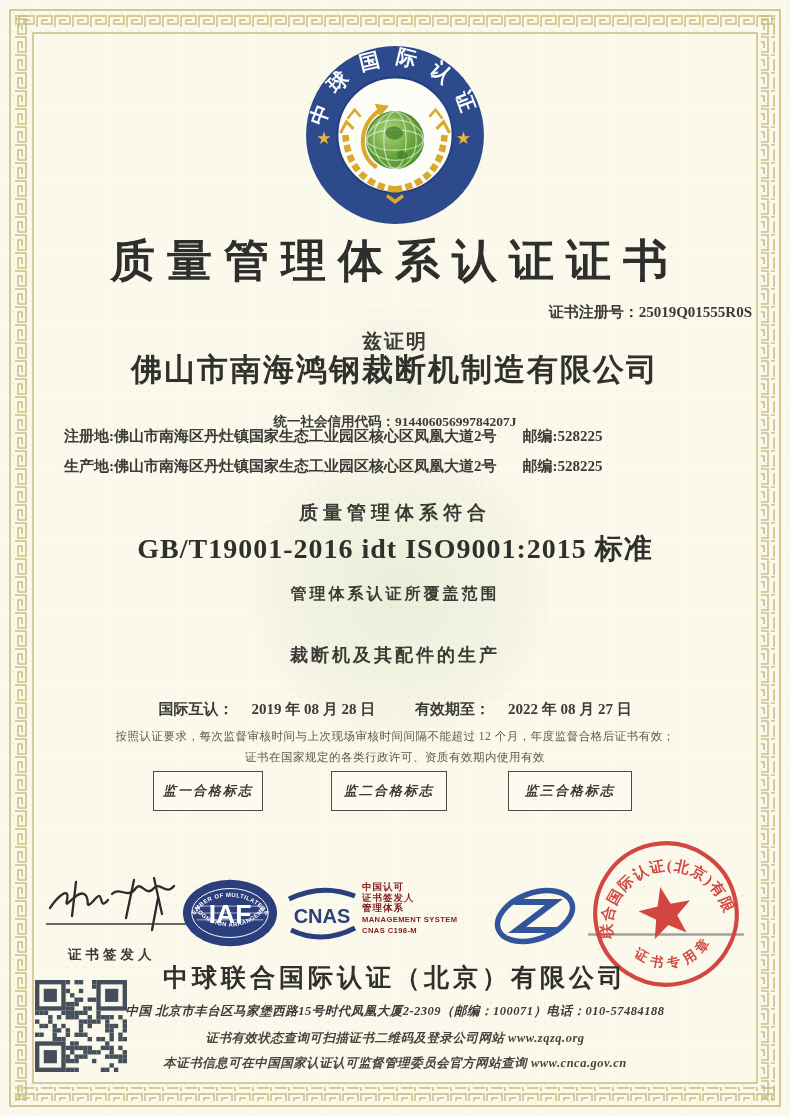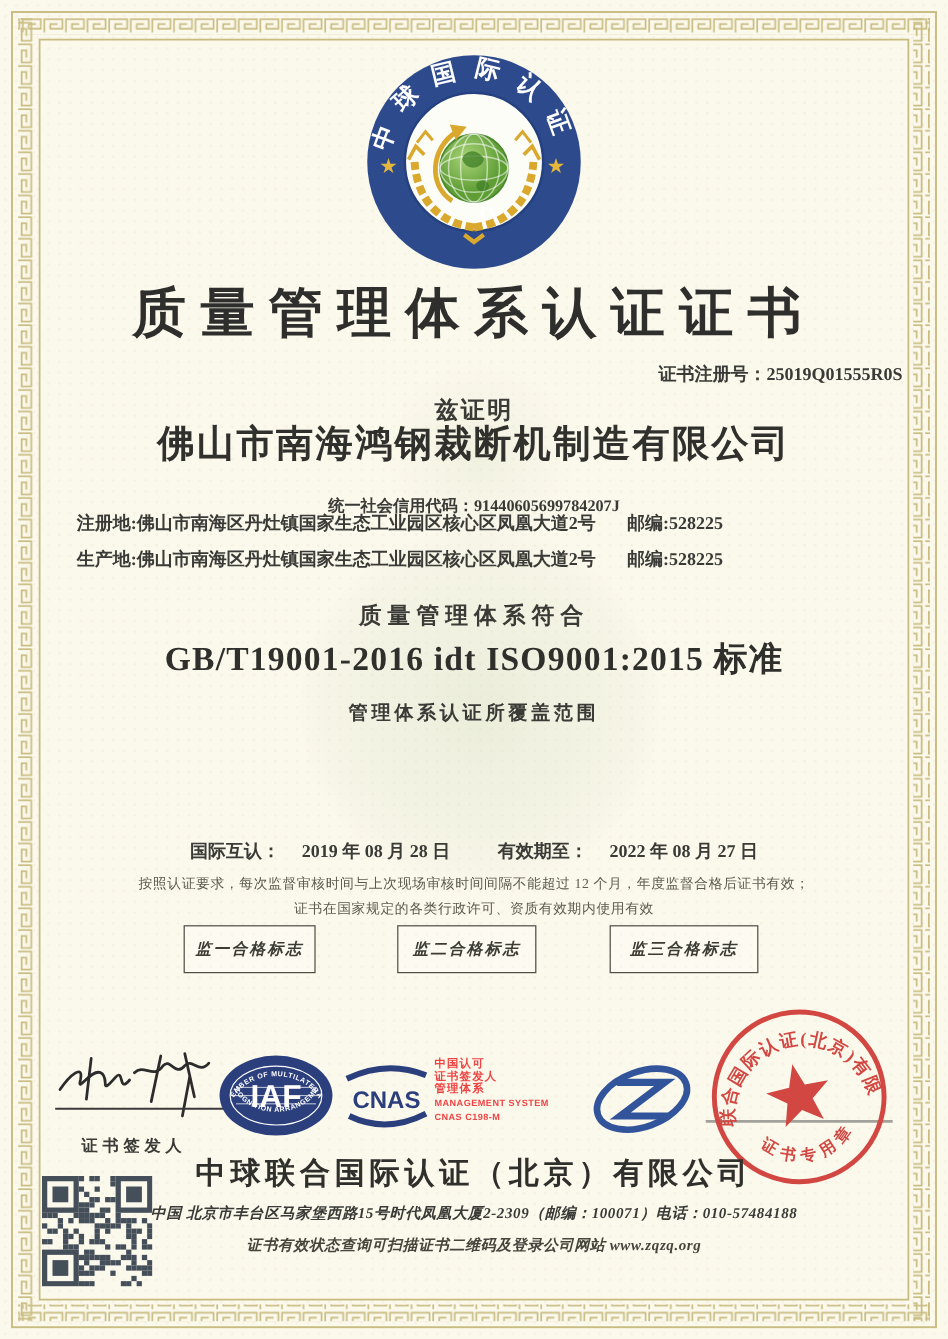--- a/index.html
+++ b/index.html
@@ -32,21 +32,21 @@
   .dates{top:700px;font-size:15px;font-weight:600;}
   .dates span{margin:0 9px;}
   .smallnote{font-size:11.5px;color:#5c5a4e;letter-spacing:.5px;}
   .note1{top:729px;} .note2{top:750px;}
   .audit-box{position:absolute;top:771px;height:38px;border:1.6px solid #4c4c42;
        display:flex;align-items:center;justify-content:center;
        font-size:13px;font-weight:700;font-style:italic;letter-spacing:2px;color:#3c3c34;background:rgba(255,255,255,.25);}
   .box1{left:153px;width:108px;} .box2{left:331px;width:114px;} .box3{left:508px;width:122px;}
 
   .sig-label{position:absolute;left:68px;top:946px;font-size:13.5px;letter-spacing:4px;font-weight:600;font-family:Liberation Mono, monospace;}
-  .cnas-lines{position:absolute;left:362px;top:882px;color:#ef4444;line-height:10.5px;}
+  .cnas-lines{position:absolute;left:362px;top:882px;color:#7f1d1d;line-height:10.5px;}
   .cnas-lines .zh{font-size:9.5px;font-weight:700;letter-spacing:1px;}
   .cnas-lines .en{font-size:7.6px;font-weight:700;font-family:"Liberation Sans","DejaVu Sans",sans-serif;letter-spacing:.4px;line-height:11px;}
 
   .issuer-name{top:961px;font-size:25px;font-weight:600;letter-spacing:4px;color:#2f2f2b;}
   .issuer-addr{top:1003px;font-size:12.5px;font-style:italic;font-weight:600;letter-spacing:.5px;}
   .fn1{top:1030px;} .fn2{top:1055px;}
   .fn{font-size:12.5px;font-style:italic;font-weight:600;color:#46453c;letter-spacing:.5px;}
   .seal-wrap{position:absolute;left:584px;top:832px;width:164px;height:164px;opacity:.93;}
   .qr{position:absolute;left:35px;top:980px;width:92px;height:92px;}
 </style>
@@ -136,20 +136,21 @@
   <div class="addr-row addr-1">
     <span>注册地:</span><span>佛山市南海区丹灶镇国家生态工业园区核心区凤凰大道2号</span><span class="postal"><span>邮编:</span><span>528225</span></span>
   </div>
   <div class="addr-row addr-2">
     <span>生产地:</span><span>佛山市南海区丹灶镇国家生态工业园区核心区凤凰大道2号</span><span class="postal"><span>邮编:</span><span>528225</span></span>
   </div>
 
   <div class="c comp-head">质量管理体系符合</div>
   <div class="c standard">GB/T19001-2016 idt ISO9001:2015 标准</div>
   <div class="c scope-head">管理体系认证所覆盖范围</div>
+  <div class="c scope">裁断机及其配件的生产</div>
 
   <div class="c dates">
     <span><span>国际互认：</span><span>2019 年 08 月 28 日</span></span>
     <span><span>有效期至：</span><span>2022 年 08 月 27 日</span></span>
   </div>
 
   <div class="c smallnote note1">按照认证要求，每次监督审核时间与上次现场审核时间间隔不能超过 12 个月，年度监督合格后证书有效；</div>
   <div class="c smallnote note2">证书在国家规定的各类行政许可、资质有效期内使用有效</div>
 
   <div class="audit-box box2">
@@ -369,14 +370,15 @@
         <rect x="70.10" y="8.76" width="13.14" height="13.14"></rect>
         <rect x="0" y="61.33333333333334" width="30.67" height="30.67"></rect>
         <rect x="4.38" y="65.71" width="21.90" height="21.90" fill="#fbf8ec"></rect>
         <rect x="8.76" y="70.10" width="13.14" height="13.14"></rect>
       </g>
   </svg>
 
   <div class="c issuer-name">中球联合国际认证（北京）有限公司</div>
   <div class="c issuer-addr">中国 北京市丰台区马家堡西路15号时代凤凰大厦2-2309（邮编：100071）电话：010-57484188</div>
   <div class="c fn fn1">证书有效状态查询可扫描证书二维码及登录公司网站 www.zqzq.org</div>
+  <div class="c fn fn2">本证书信息可在中国国家认证认可监督管理委员会官方网站查询 www.cnca.gov.cn</div>
 
 </div>
 
 </body></html>

